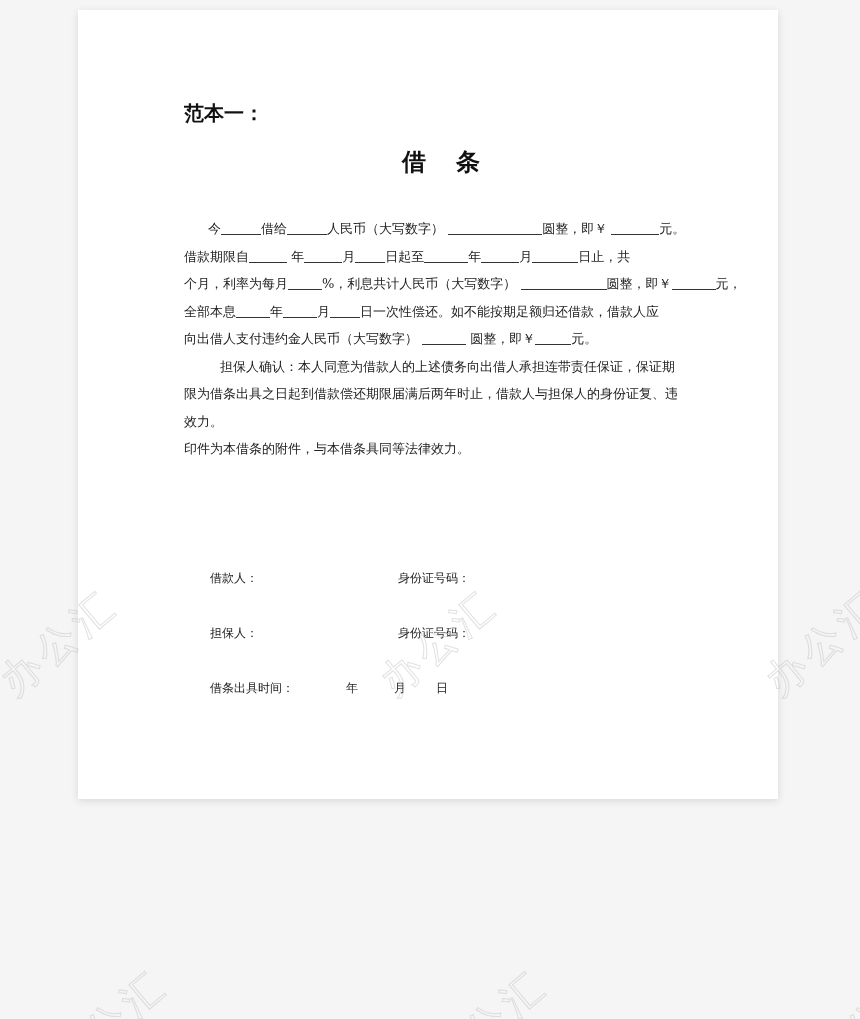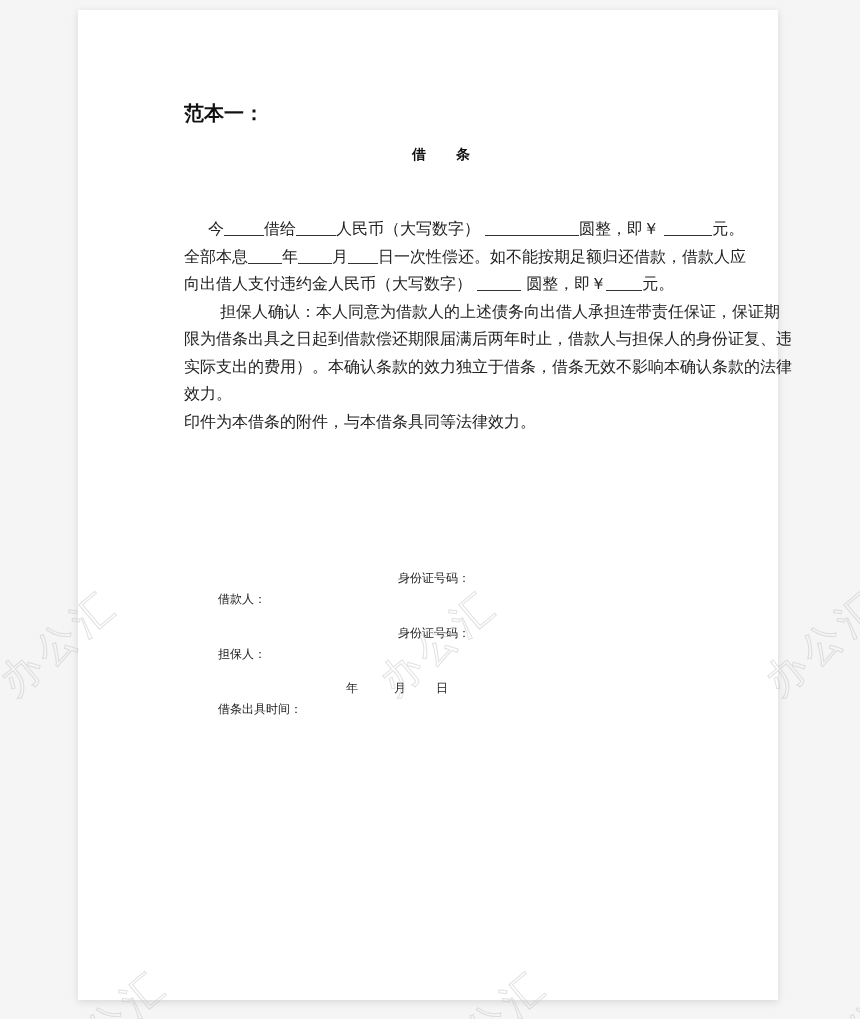--- a/index.html
+++ b/index.html
@@ -1,68 +1,73 @@
 <!DOCTYPE html>
 <html><head>
   <meta charset="utf-8">
   <style>
     html, body { margin: 0; padding: 0; }
     body {
       width: 860px; height: 1019px; background: #f5f5f6; position: relative; overflow: hidden;
       font-family: "DejaVu Serif", "Liberation Serif", serif; color: #222;
     }
     .page {
-      position: absolute; left: 78px; top: 10px; width: 700px; height: 990px;
+      position: absolute; left: 78px; top: 10px; width: 700px; height: 789px;
       background: #ffffff; box-shadow: 0 2px 8px rgba(0,0,0,0.12);
     }
     .heading {
       position: absolute; left: 106px; top: 90px; font-size: 20px; font-weight: bold;
       font-family: "DejaVu Sans", "Liberation Sans", sans-serif; color: #111;
     }
     .title {
       position: absolute; left: 0; width: 756px; top: 136px; text-align: center;
-      font-size: 14px; font-weight: bold; letter-spacing: 30px; color: #111;
+      font-size: 24px; font-weight: bold; letter-spacing: 30px; color: #111;
       font-family: "DejaVu Sans", "Liberation Sans", sans-serif;
     }
-    .body { position: absolute; left: 106px; top: 205px; width: 545px; font-size: 16px; }
+    .body { position: absolute; left: 106px; top: 205px; width: 545px; font-size: 13px; }
     .line { height: 27.5px; line-height: 27.5px; white-space: nowrap; }
     .indent1 { padding-left: 24px; }
     .indent2 { padding-left: 36px; }
     .blank { display: inline-block; border-bottom: 1px solid #333; height: 14px; vertical-align: -2px; }
     .sign { position: absolute; left: 132px; font-size: 12px; }
-    .sign .label { position: absolute; left: 8px; white-space: nowrap; margin-top: 21px; }
+    .sign .label { position: absolute; left: 0; white-space: nowrap; }
     .sign .id { position: absolute; left: 188px; white-space: nowrap; }
     .date-part { position: absolute; white-space: nowrap; }
     .wm {
       position: absolute; font-family: "DejaVu Sans", sans-serif; font-size: 40px;
       color: rgba(255,255,255,0.0); -webkit-text-stroke: 1px rgba(200,200,200,0.55);
       transform: rotate(-40deg); letter-spacing: 6px; white-space: nowrap; pointer-events: none;
     }
   </style>
 </head>
 <body>
 
 <div class="page">
   <div class="heading">范本一：</div>
   <div class="title">借条</div>
 
   <div class="body">
     <div class="line indent1">
       <span>今</span><span class="blank" style="width:40px"></span><span>借给</span><span class="blank" style="width:40px"></span><span>人民币（大写数字）</span> <span class="blank" style="width:94px"></span><span>圆整，即￥</span> <span class="blank" style="width:48px"></span><span>元。</span>
     </div>
     <div class="line">
+      <span>借款期限自</span><span class="blank" style="width:38px"></span> <span>年</span><span class="blank" style="width:38px"></span><span>月</span><span class="blank" style="width:30px"></span><span>日起至</span><span class="blank" style="width:44px"></span><span>年</span><span class="blank" style="width:38px"></span><span>月</span><span class="blank" style="width:46px"></span><span>日止，共</span>
+    </div>
+    <div class="line">
+      <span>个月，利率为每月</span><span class="blank" style="width:34px"></span><span>%，利息共计人民币（大写数字）</span> <span class="blank" style="width:86px"></span><span>圆整，即￥</span><span class="blank" style="width:44px"></span><span>元，</span>
+    </div>
+    <div class="line">
       <span>全部本息</span><span class="blank" style="width:34px"></span><span>年</span><span class="blank" style="width:34px"></span><span>月</span><span class="blank" style="width:30px"></span><span>日一次性偿还。如不能按期足额归还借款，借款人应</span>
     </div>
     <div class="line">
       <span>向出借人支付违约金人民币（大写数字）</span> <span class="blank" style="width:44px"></span> <span>圆整，即￥</span><span class="blank" style="width:36px"></span><span>元。</span>
     </div>
 
     <div class="line indent2">担保人确认：本人同意为借款人的上述债务向出借人承担连带责任保证，保证期</div>
     <div class="line">限为借条出具之日起到借款偿还期限届满后两年时止，借款人与担保人的身份证复、违</div>
-    <div class="line">实际支出的费用）。本确认条款的效力独立于借条，借条无效不影响本确认条款的法律</div>
     <div class="line">效力。</div>
 
     <div class="line">印件为本借条的附件，与本借条具同等法律效力。</div>
   </div>
 
   <div class="sign" style="top:560px">
     <span class="label">借款人：</span>
     <span class="id">身份证号码：</span>
   </div>
   <div class="sign" style="top:615px">

